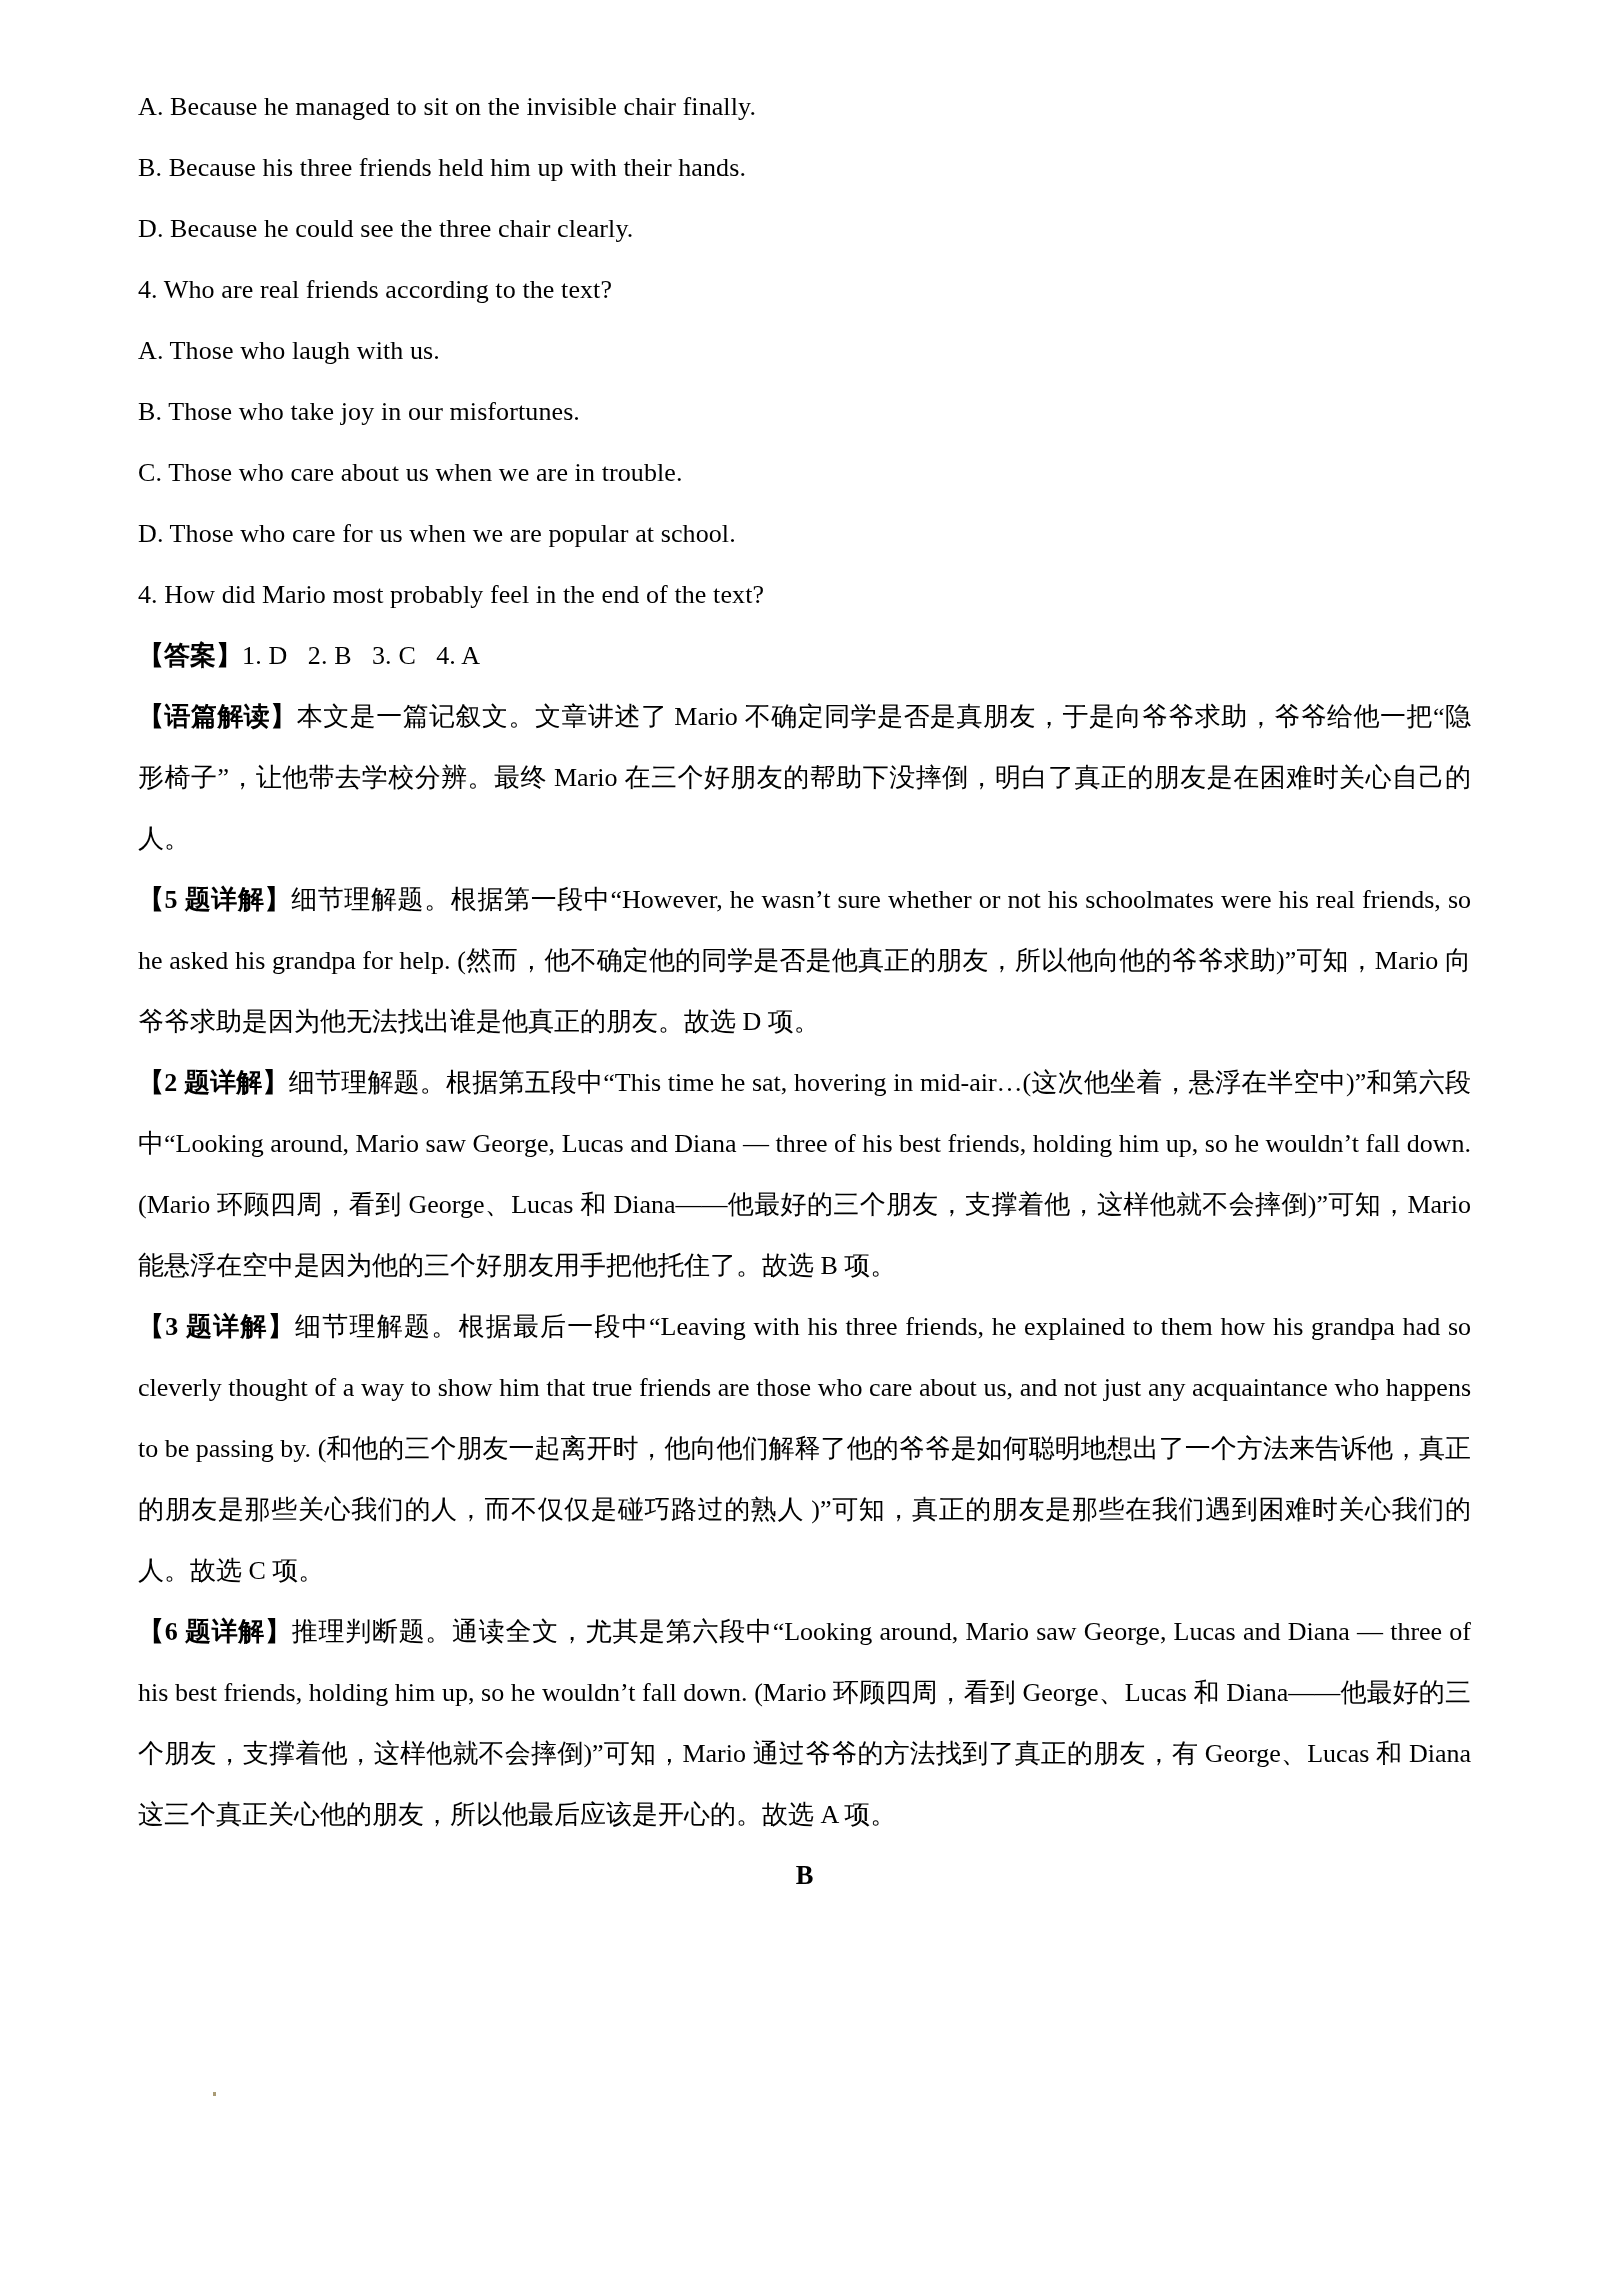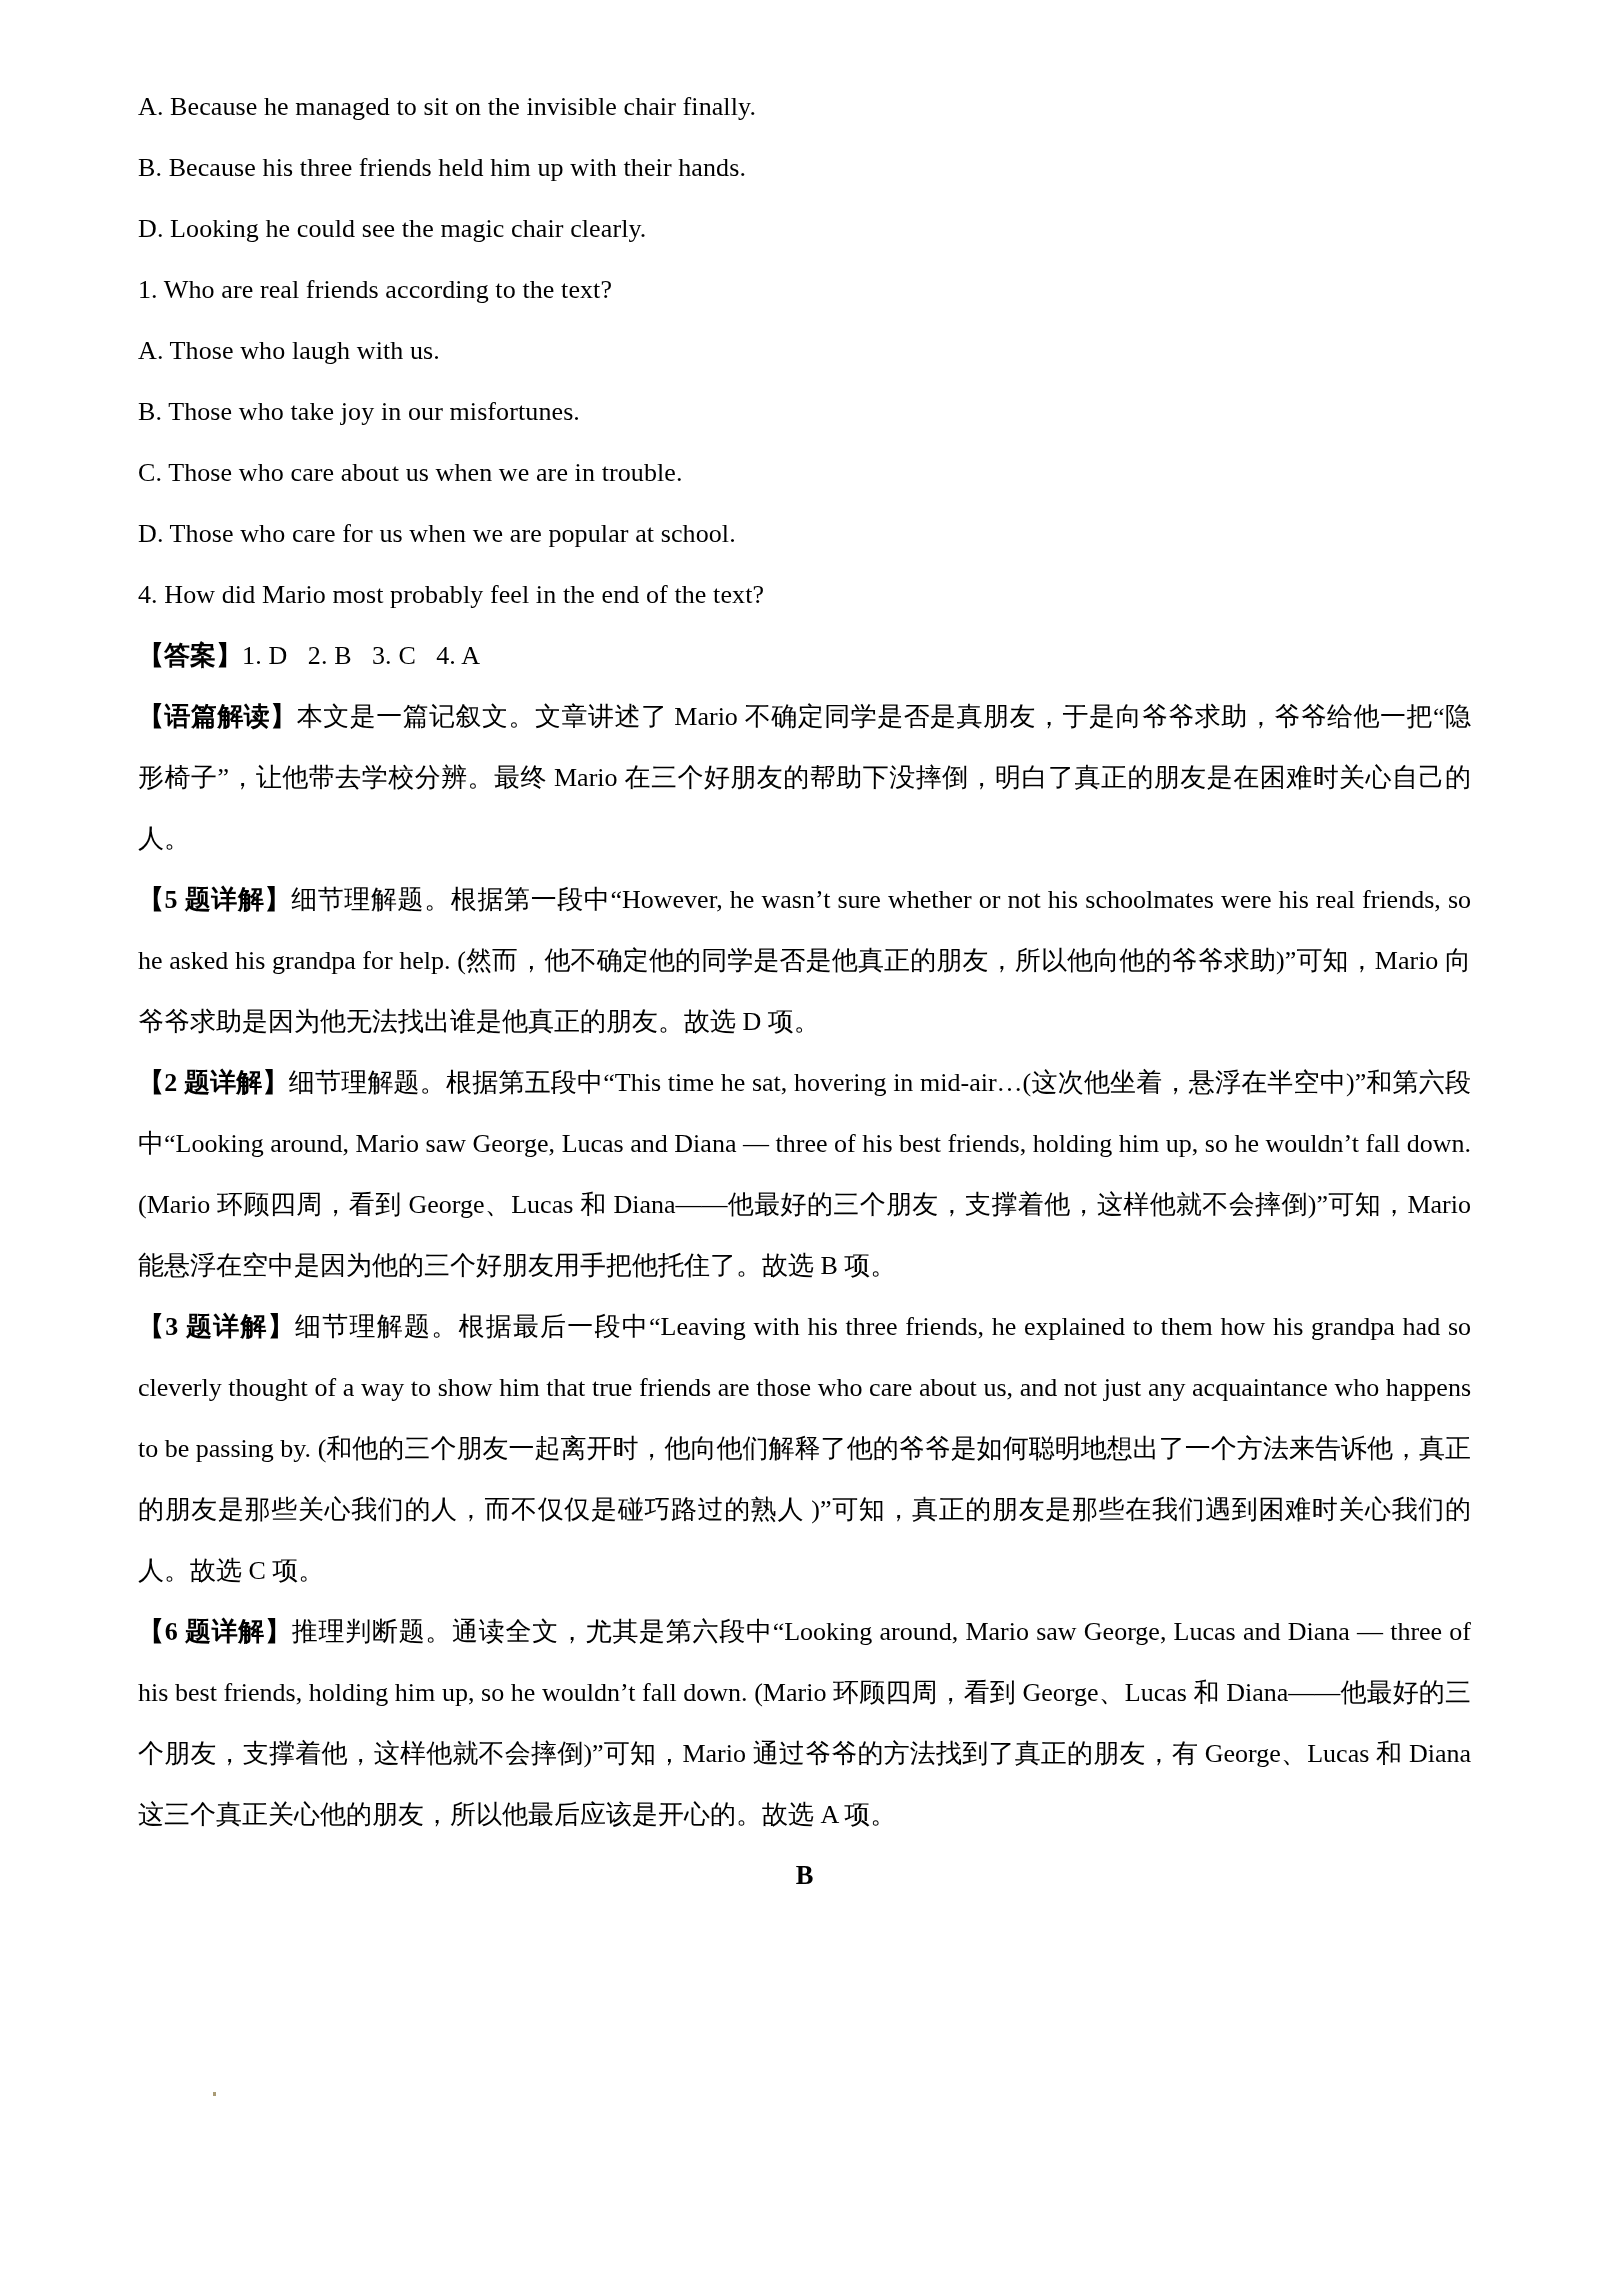--- a/index.html
+++ b/index.html
@@ -101,23 +101,23 @@
   }
 </style>
 </head>
 <body>
 
 <div class="page">
   <div class="content">
 
     <div class="line">A. Because he managed to sit on the invisible chair finally.</div>
     <div class="line">B. Because his three friends held him up with their hands.</div>
-    <div class="line">D. Looking he could see the magic chair clearly.</div>
+    <div class="line">D. Because he could see the three chair clearly.</div>
 
-    <div class="line">1. Who are real friends according to the text?</div>
+    <div class="line">4. Who are real friends according to the text?</div>
     <div class="line">A. Those who laugh with us.</div>
     <div class="line">B. Those who take joy in our misfortunes.</div>
     <div class="line">C. Those who care about us when we are in trouble.</div>
     <div class="line">D. Those who care for us when we are popular at school.</div>
 
     <div class="line">4. How did Mario most probably feel in the end of the text?</div>
 
     <div class="answerline">
       <span class="tag">【答案】</span><span class="items">1. D&nbsp;&nbsp;&nbsp;2. B&nbsp;&nbsp;&nbsp;3. C&nbsp;&nbsp;&nbsp;4. A</span>
     </div>

